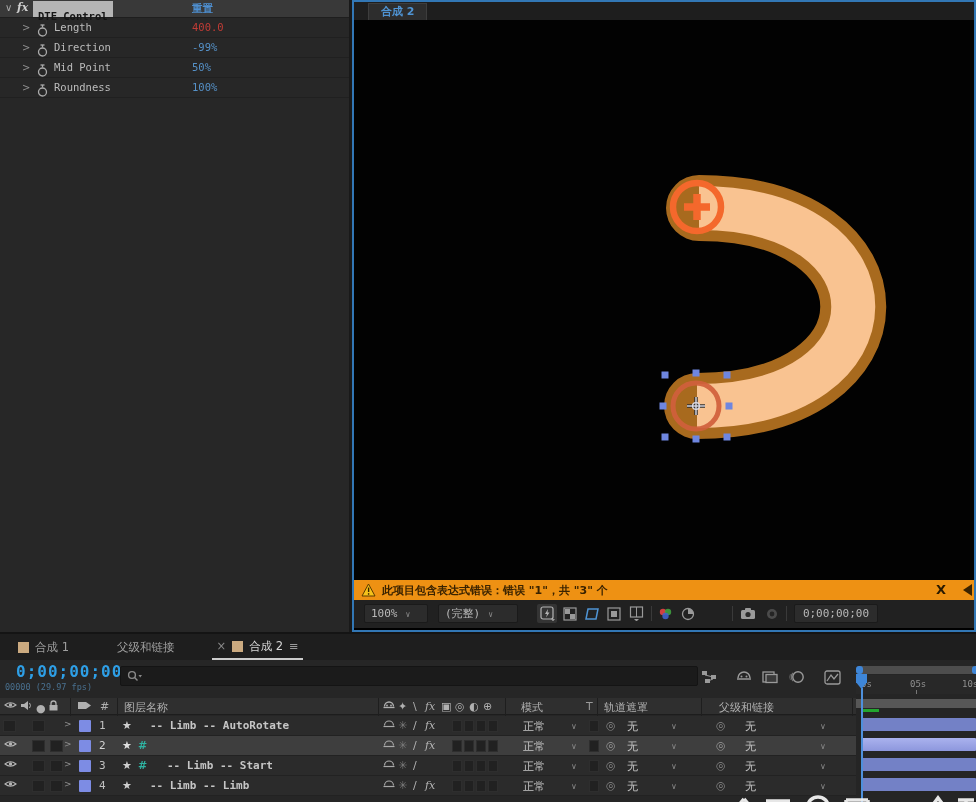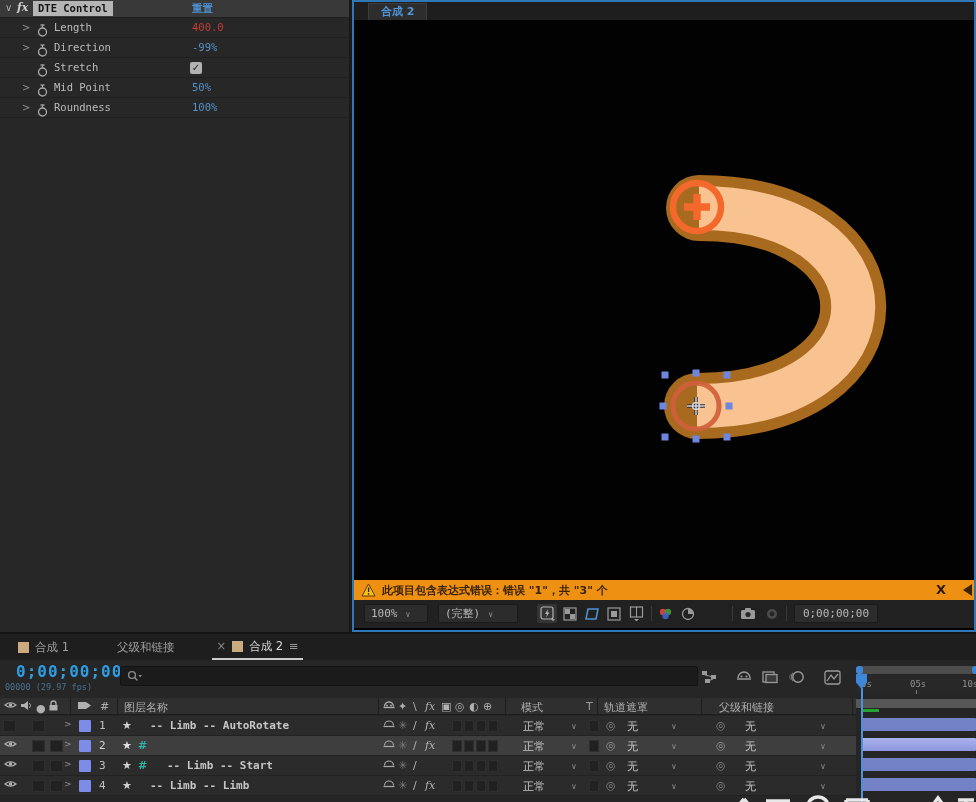--- a/index.html
+++ b/index.html
@@ -11,21 +11,21 @@
   
   #effects-panel { position:absolute; left:0; top:0; width:349px; height:632px; background:#272727; }
   .ecp-header { height:15px; line-height:15px; padding-left:4px; font-size:10px;
                 color:#b4b4b4; background:#2b2b2b; border-bottom:1px solid #1c1c1c;
                 font-family:"DejaVu Sans Mono", monospace; white-space:nowrap; }
   .effect-row { position:relative; height:18px; background:#393939; border-bottom:1px solid #1e1e1e; }
   .effect-row .twirl { position:absolute; left:5px; top:2px; font-size:10px; color:#aaa; }
   .effect-row .fxi { position:absolute; left:17px; top:1px; font-size:11px; font-style:italic; font-weight:bold; color:#cfcfcf; font-family:"DejaVu Serif", serif;}
   .effect-row .ename { position:absolute; left:33px; top:1px; height:15px; line-height:15px;
                        background:#b5b5b5; color:#151515; font-weight:bold; font-size:10.5px;
-                       padding:0 5px; font-family:"DejaVu Sans Mono", monospace; }
+                       padding:8px 5px; font-family:"DejaVu Sans Mono", monospace; }
   .effect-row .reset { position:absolute; left:192px; top:2px; font-size:10.5px; color:#4e8fd0; font-weight:bold; }
   .prop-row { position:relative; height:20px; border-bottom:1px solid #202020; }
   .prop-row .twirl { position:absolute; left:22px; top:4px; font-size:10px; color:#8f8f8f; }
   .prop-row .sw { position:absolute; left:37px; top:4px; }
   .prop-row .plabel { position:absolute; left:54px; top:3px; font-size:10.5px; color:#bdbdbd;
                       font-family:"DejaVu Sans Mono", monospace; }
   .prop-row .pval { position:absolute; left:192px; top:3px; font-size:10.5px;
                     font-family:"DejaVu Sans Mono", monospace; }
   .val-blue { color:#5591c8; } .val-red { color:#c23c36; }
   .checkbox { position:absolute; left:190px; top:4px; width:12px; height:12px; background:#b3b3b3;
@@ -134,31 +134,20 @@
       <svg width="11" height="13">
           <line x1="3.5" y1="1" x2="7.5" y2="1" stroke="#aaa" stroke-width="1.3"></line>
           <line x1="5.5" y1="1" x2="5.5" y2="3.5" stroke="#aaa" stroke-width="1.3"></line>
           <circle cx="5.5" cy="8" r="4" fill="none" stroke="#aaa" stroke-width="1.3"></circle>
         </svg>
     </span>
     <span class="plabel">Direction</span>
     <span class="pval val-blue">-99%</span>
   </div>
 
-  <div class="prop-row">
-    <span class="sw">
-      <svg width="11" height="13">
-          <line x1="3.5" y1="1" x2="7.5" y2="1" stroke="#aaa" stroke-width="1.3"></line>
-          <line x1="5.5" y1="1" x2="5.5" y2="3.5" stroke="#aaa" stroke-width="1.3"></line>
-          <circle cx="5.5" cy="8" r="4" fill="none" stroke="#aaa" stroke-width="1.3"></circle>
-        </svg>
-    </span>
-    <span class="plabel">Stretch</span>
-    <span class="checkbox">✓</span>
-  </div>
 
   <div class="prop-row">
     <span class="twirl">&gt;</span>
     <span class="sw">
       <svg width="11" height="13">
           <line x1="3.5" y1="1" x2="7.5" y2="1" stroke="#aaa" stroke-width="1.3"></line>
           <line x1="5.5" y1="1" x2="5.5" y2="3.5" stroke="#aaa" stroke-width="1.3"></line>
           <circle cx="5.5" cy="8" r="4" fill="none" stroke="#aaa" stroke-width="1.3"></circle>
         </svg>
     </span>

